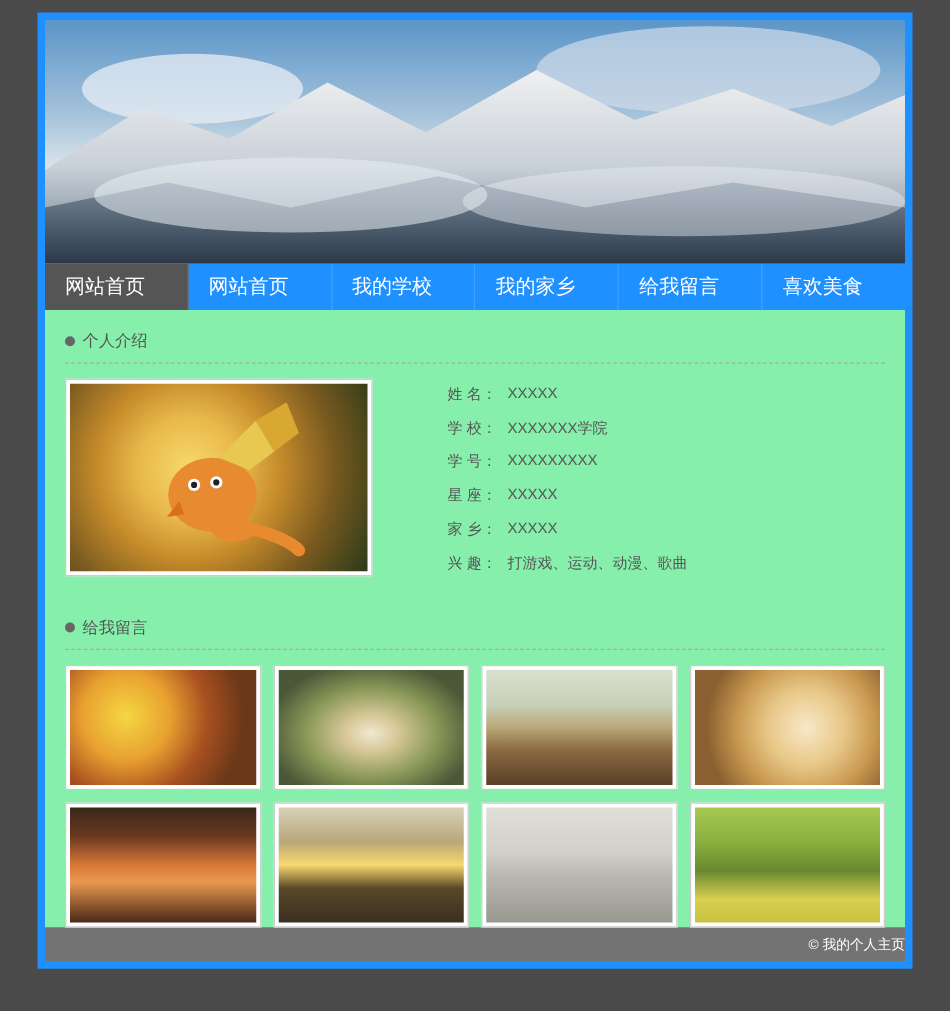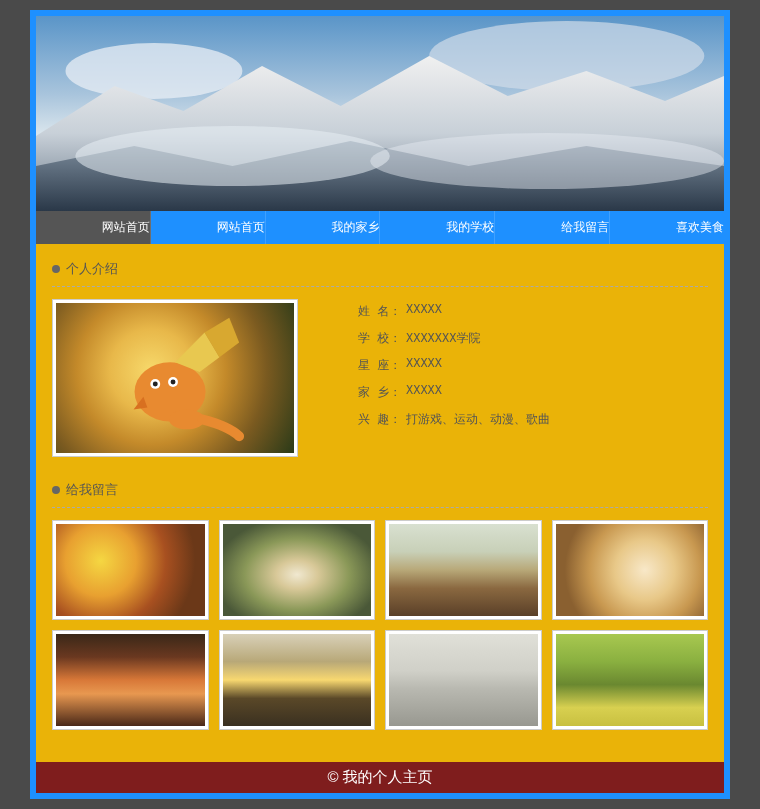--- a/index.html
+++ b/index.html
@@ -23,35 +23,34 @@
     position: relative;
     overflow: hidden;
   }
   .banner svg { width: 100%; height: 100%; display: block; }
   .nav {
     display: flex;
     background: #1e90ff;
   }
   .nav-item {
     flex: 1;
-    text-align: right;
-    padding: 8px 0;
+    text-align: left;
+    padding: 8px 16px;
     color: #fff;
-    font-size: 12px;
+    font-size: 16px;
     cursor: pointer;
     border-right: 1px solid rgba(255,255,255,0.15);
   }
   .nav-item:last-child { border-right: none; }
   .nav-item.active {
     background: #555;
   }
   .content {
-    background: #eab308;
-    padding: 12px 16px 32px;
-    font-family: Liberation Mono, monospace;
+    background: #86efac;
+    padding: 12px 16px 0;
   }
   .section-header {
     display: flex;
     align-items: center;
     gap: 6px;
     padding: 4px 0 8px;
     border-bottom: 1px dashed #aaa;
     margin-bottom: 12px;
   }
   .bullet {
@@ -103,25 +102,25 @@
   .thumb-inner { width: 100%; height: 100%; }
   .t1 { background: radial-gradient(circle at 30% 40%, #f5d742 0%, #e8a030 30%, #a85020 55%, #6b3818 80%); }
   .t2 { background: radial-gradient(ellipse at 50% 55%, #f0e8d0 0%, #d8c898 20%, #8a9858 50%, #4a5838 80%); }
   .t3 { background: linear-gradient(180deg, #d8e0d0 0%, #c8d0b8 30%, #b8a878 50%, #8a6840 70%, #5a4028 100%); }
   .t4 { background: radial-gradient(circle at 60% 50%, #f8e8c8 0%, #e8c888 30%, #c89850 55%, #8a6030 80%); }
   .t5 { background: linear-gradient(180deg, #3a2818 0%, #6a3820 25%, #d87838 50%, #e89850 65%, #4a2818 100%); }
   .t6 { background: linear-gradient(180deg, #d8d0b8 0%, #b8a878 30%, #f8d870 50%, #5a4828 70%, #3a3020 100%); }
   .t7 { background: linear-gradient(180deg, #e0e0d8 0%, #d0d0c8 40%, #b8b8b0 60%, #989890 100%); }
   .t8 { background: linear-gradient(180deg, #a8c850 0%, #8ab040 30%, #6a8830 55%, #d8d050 80%, #c8c040 100%); }
   .footer {
-    background: #7f1d1d;
+    background: #737373;
     color: #fff;
-    text-align: center;
+    text-align: right;
     padding: 6px 0;
-    font-size: 15px;
+    font-size: 11px;
   }
 </style>
 </head>
 <body>
 
 <div class="page">
 
   <div class="banner">
     <svg viewBox="0 0 700 195" preserveAspectRatio="none">
       <defs>
@@ -146,22 +145,22 @@
       <path d="M0,120 L80,70 L150,95 L230,50 L310,90 L400,40 L480,80 L560,55 L640,85 L700,60 L700,195 L0,195 Z" fill="url(#mtn)"></path>
       <path d="M0,150 L100,130 L200,150 L320,125 L440,150 L560,130 L700,150 L700,195 L0,195 Z" fill="url(#fg)"></path>
       <ellipse cx="200" cy="140" rx="160" ry="30" fill="#e8eef4" opacity="0.55"></ellipse>
       <ellipse cx="520" cy="145" rx="180" ry="28" fill="#e8eef4" opacity="0.45"></ellipse>
     </svg>
   </div>
 
   <div class="nav">
     <div class="nav-item active">网站首页</div>
     <div class="nav-item">网站首页</div>
+    <div class="nav-item">我的学校</div>
     <div class="nav-item">我的家乡</div>
-    <div class="nav-item">我的学校</div>
     <div class="nav-item">给我留言</div>
     <div class="nav-item">喜欢美食</div>
   </div>
 
   <div class="content">
 
     <div class="section-header">
       <span class="bullet"></span>
       <span class="section-title">个人介绍</span>
     </div>
@@ -187,20 +186,24 @@
       <div class="info-list">
         <div class="info-row">
           <span class="info-label">姓 名：</span>
           <span>XXXXX</span>
         </div>
         <div class="info-row">
           <span class="info-label">学 校：</span>
           <span>XXXXXXX学院</span>
         </div>
         <div class="info-row">
+          <span class="info-label">学 号：</span>
+          <span>XXXXXXXXX</span>
+        </div>
+        <div class="info-row">
           <span class="info-label">星 座：</span>
           <span>XXXXX</span>
         </div>
         <div class="info-row">
           <span class="info-label">家 乡：</span>
           <span>XXXXX</span>
         </div>
         <div class="info-row">
           <span class="info-label">兴 趣：</span>
           <span>打游戏、运动、动漫、歌曲</span>

